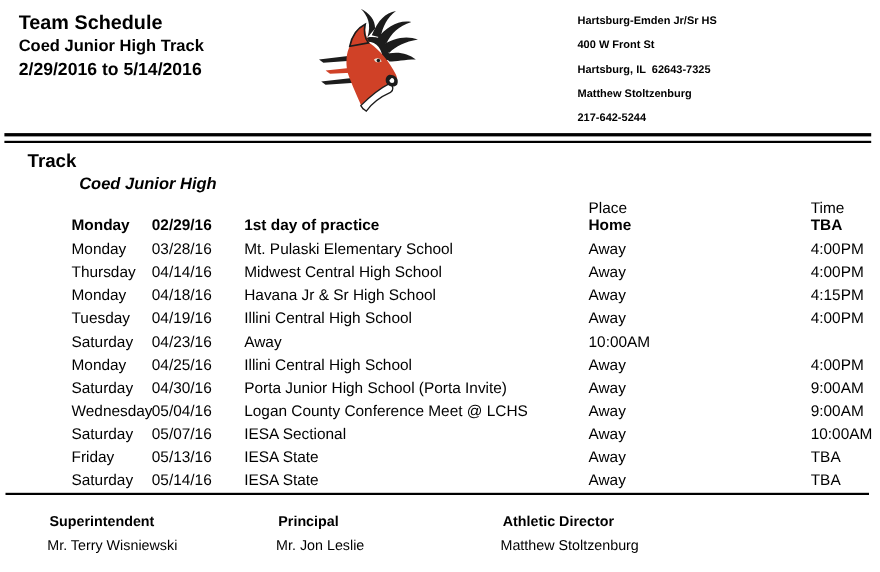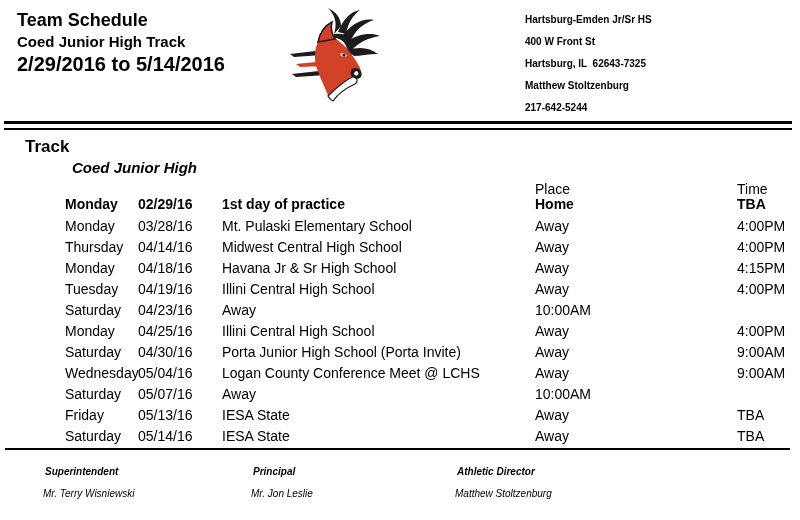--- a/index.html
+++ b/index.html
@@ -6,21 +6,21 @@
   html,body { background:#ffffff; }
   body { font-family:"Liberation Sans","DejaVu Sans",sans-serif; color:#000; }
   .page {
     position:relative; width:800px; height:520px; background:#fff; overflow:hidden;
   }
 
   
   .header-left { position:absolute; left:17px; top:9px; }
   .hl-title    { font-size:18px; font-weight:bold; line-height:22px; }
   .hl-sub      { font-size:15px; font-weight:bold; line-height:21px; }
-  .hl-range    { font-size:20px; font-weight:bold; line-height:24px; }
+  .hl-range    { font-size:16px; font-weight:bold; line-height:24px; }
 
   .logo-wrap { position:absolute; left:288px; top:4px; width:100px; height:102px; }
 
   .header-right { position:absolute; left:525px; top:9px; font-size:10px; font-weight:bold; line-height:22px; }
   .header-right div { white-space:pre; }
 
   
   .rule-thick { position:absolute; left:4px; right:8px; top:121px; height:3px; background:#000; }
   .rule-thin  { position:absolute; left:4px; right:8px; top:128px; height:2px; background:#000; }
 
@@ -39,21 +39,21 @@
     font-size:14px;
   }
   .trow.head { height:32px; align-items:end; padding-bottom:1px; margin-bottom:2px; }
   .trow.head .c-day, .trow.head .c-date, .trow.head .c-event { font-weight:bold; }
   .colstack { display:flex; flex-direction:column; line-height:15px; }
   .colstack .lbl { font-weight:normal; }
   .colstack .val { font-weight:bold; }
 
   
   .footer-rule { position:absolute; left:5px; right:10px; top:448px; height:2px; background:#000; }
-  .fcol { position:absolute; font-size:10px;font-style:italic; }
+  .fcol { position:absolute; font-size:13px; }
   .fcol .ftitle { font-weight:bold; }
   .fcol-0 { left:45px;  top:466px; }
   .fcol-1 { left:253px; top:466px; }
   .fcol-2 { left:457px; top:466px; }
   .fcol .fname { position:absolute; top:22px; left:-2px; white-space:nowrap; font-weight:normal; }
 </style>
 </head>
 <body>
 
 <div class="page">
@@ -181,20 +181,21 @@
       <span class="c-day">Wednesday</span>
       <span class="c-date">05/04/16</span>
       <span class="c-event">Logan County Conference Meet @ LCHS</span>
       <span class="c-place">Away</span>
       <span class="c-time">9:00AM</span>
     </div>
 
     <div class="trow">
       <span class="c-day">Saturday</span>
       <span class="c-date">05/07/16</span>
+      <span class="c-event">IESA Sectional</span>
       <span class="c-place">Away</span>
       <span class="c-time">10:00AM</span>
     </div>
 
     <div class="trow">
       <span class="c-day">Friday</span>
       <span class="c-date">05/13/16</span>
       <span class="c-event">IESA State</span>
       <span class="c-place">Away</span>
       <span class="c-time">TBA</span>

